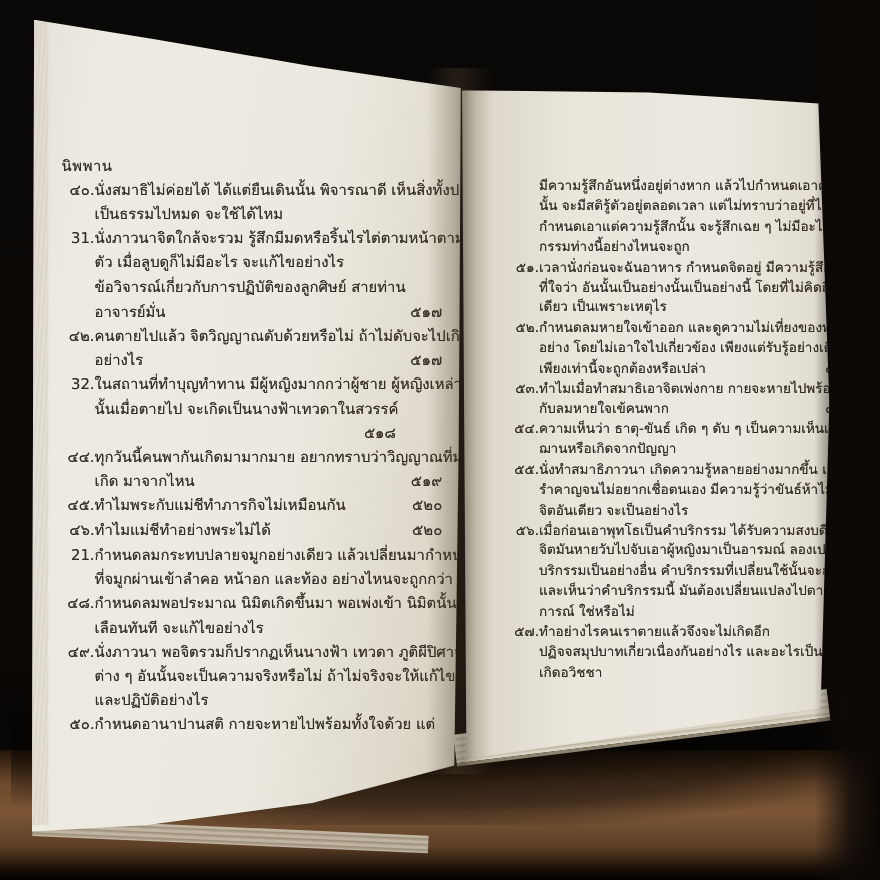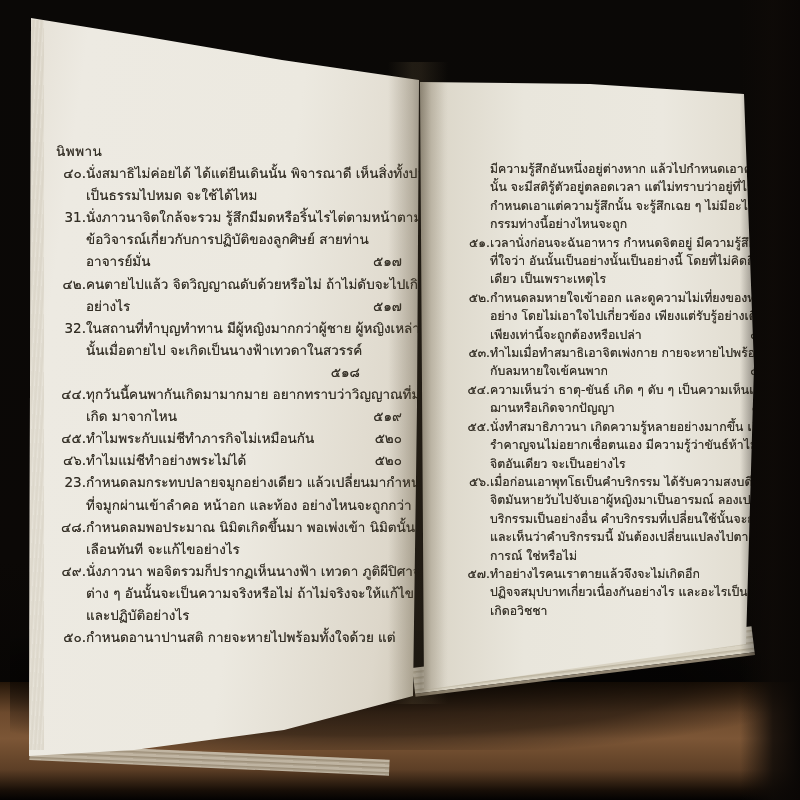--- a/index.html
+++ b/index.html
@@ -97,20 +97,21 @@
           <span class="txt">เป็นธรรมไปหมด จะใช้ได้ไหม</span>
           <span class="pg"></span>
         </div>
         <div class="row">
           <span class="num">31.</span>
           <span class="txt">นั่งภาวนาจิตใกล้จะรวม รู้สึกมีมดหรือริ้นไรไต่ตามหน้าตาม</span>
           <span class="pg">๕๑๗</span>
         </div>
         <div class="row">
           <span class="num"></span>
+          <span class="txt">ตัว เมื่อลูบดูก็ไม่มีอะไร จะแก้ไขอย่างไร</span>
           <span class="pg"></span>
         </div>
         <div class="row">
           <span class="num"></span>
           <span class="txt">ข้อวิจารณ์เกี่ยวกับการปฏิบัติของลูกศิษย์  สายท่าน</span>
           <span class="pg"></span>
         </div>
         <div class="row">
           <span class="num"></span>
           <span class="txt">อาจารย์มั่น</span>
@@ -154,21 +155,21 @@
           <span class="num">๔๕.</span>
           <span class="txt">ทำไมพระกับแม่ชีทำภารกิจไม่เหมือนกัน</span>
           <span class="pg">๕๒๐</span>
         </div>
         <div class="row">
           <span class="num">๔๖.</span>
           <span class="txt">ทำไมแม่ชีทำอย่างพระไม่ได้</span>
           <span class="pg">๕๒๐</span>
         </div>
         <div class="row">
-          <span class="num">23.</span>
+          <span class="num">21.</span>
           <span class="txt">กำหนดลมกระทบปลายจมูกอย่างเดียว แล้วเปลี่ยนมากำหนด</span>
           <span class="pg"></span>
         </div>
         <div class="row">
           <span class="num"></span>
           <span class="txt">ที่จมูกผ่านเข้าลำคอ หน้าอก และท้อง อย่างไหนจะถูกกว่า</span>
           <span class="pg">๕๒๑</span>
         </div>
         <div class="row">
           <span class="num"></span>

